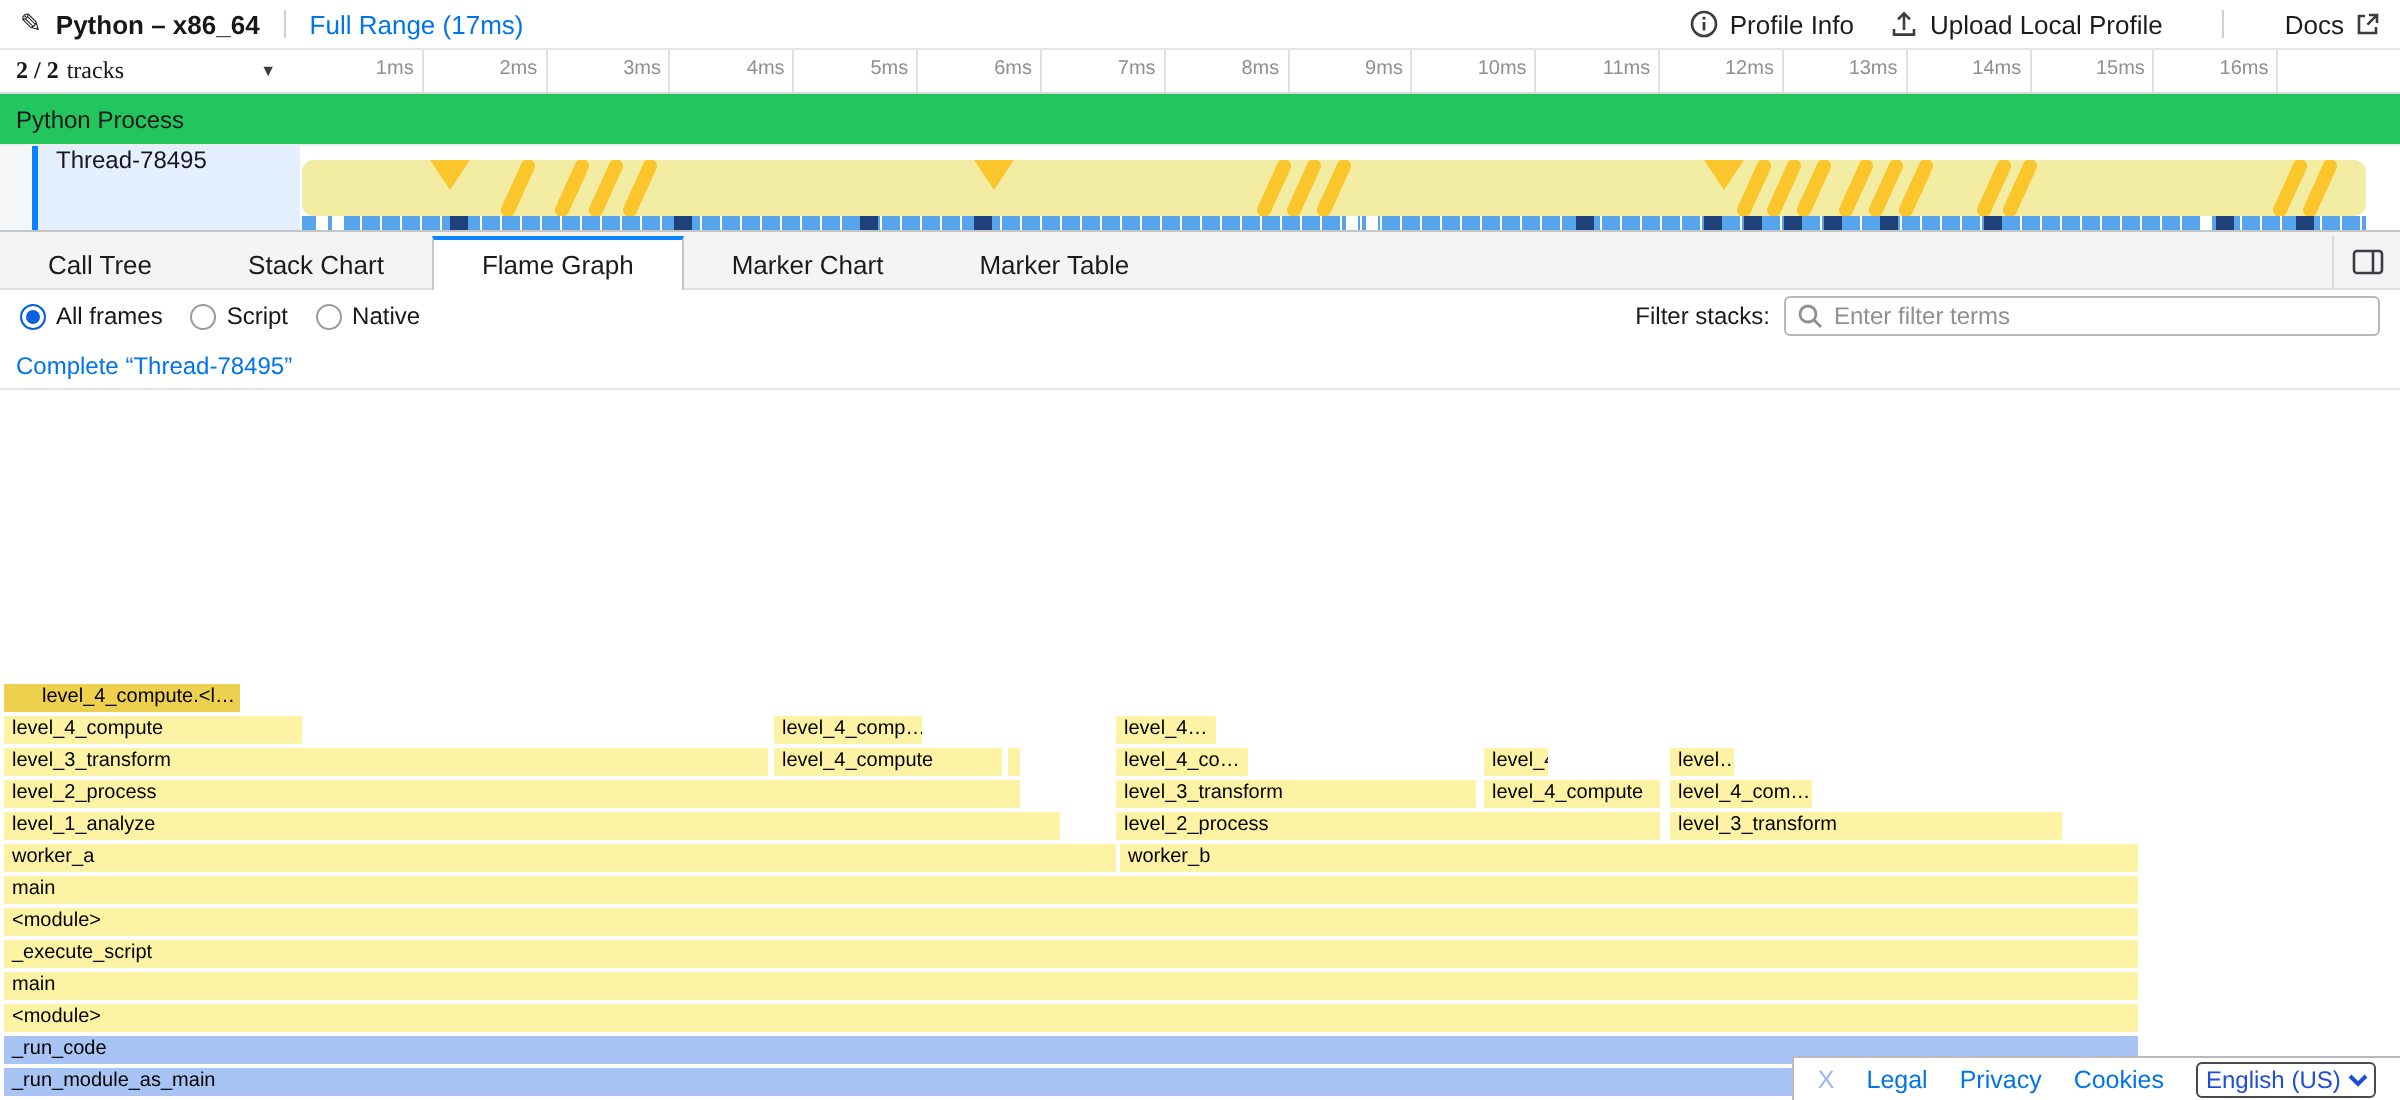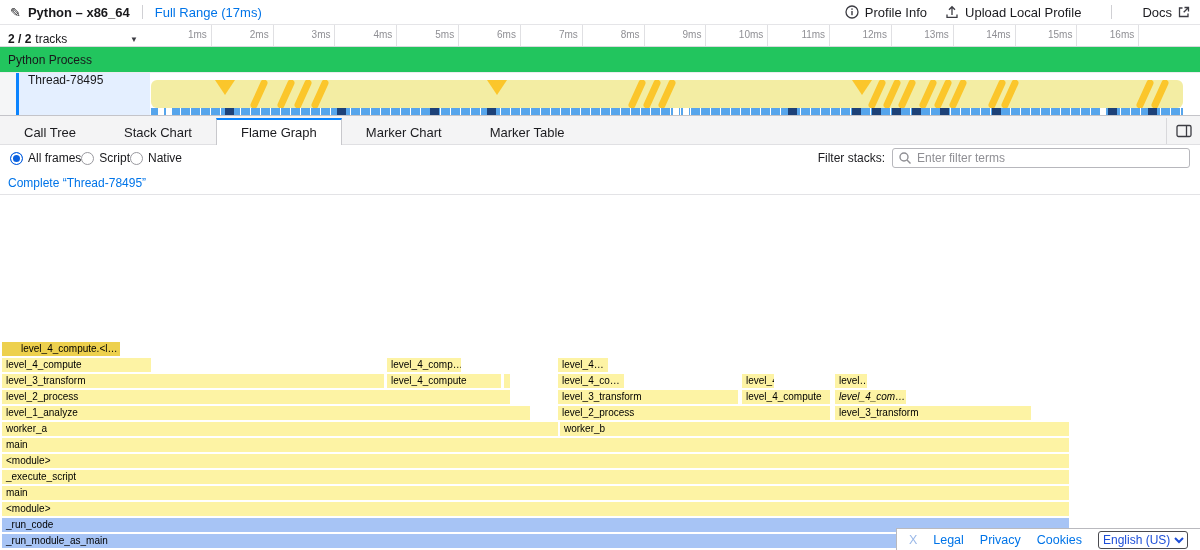--- a/index.html
+++ b/index.html
@@ -13,21 +13,21 @@
   .pencil { font-size:13px; margin-right:7px; }
   .profile-title { font-weight:bold; }
   .vsep { width:1px; height:14px; background:#d0d0d4; margin:0 12px; }
   .linkblue { color:#0074e8; text-decoration:none; cursor:pointer; }
   .topbar-right { margin-left:auto; display:flex; align-items:center; gap:18px; }
   .tb-item { display:flex; align-items:center; gap:6px; font-size:13px; color:#1b1b1f; cursor:pointer; }
   .icon-svg { display:inline-block; vertical-align:middle; }
 
   
   .timeline-head { height:22px; display:flex; border-bottom:1px solid #d9d9dd; background:#fff; }
-  .tracks-summary { width:150px; display:flex; align-items:flex-end; padding:0 8px; font-size:12px; }
+  .tracks-summary { width:150px; display:flex; align-items:center; padding:0 8px; font-size:12px;font-family:Liberation Serif, serif; }
   .tracks-summary b { font-weight:bold; margin-right:4px; }
   .tracks-dd { margin-left:auto; font-size:8px; color:#3c3c43; padding:2px 4px; cursor:pointer; }
   .ruler { flex:1; display:flex; cursor:col-resize; }
   .ruler-cell { flex:1; border-right:1px solid #e0e0e3; font-size:10px; color:#8f8f94;
                 text-align:right; padding:4px 4px 0 0; overflow:hidden; }
   .ruler-cell:last-child { border-right:none; }
 
   
   .track-process { height:26px; display:flex; align-items:center; padding:0 8px;
                    font-size:12px; background:#22c55e; border-bottom:1px solid #ececef; }
@@ -51,21 +51,21 @@
          color:#1b1b1f; cursor:pointer; border-top:2px solid transparent; }
   .tab.active { background:#fff; border-top:2px solid #0a84ff;
                 border-left:1px solid #c8c8cc; border-right:1px solid #c8c8cc;
                 margin-bottom:-1px; height:27px; }
   .tabbar-spacer { flex:1; }
   .panel-toggle { width:34px; height:26px; display:flex; align-items:center; justify-content:center;
                   border-left:1px solid #d8d8db; cursor:pointer; }
 
   
   .toolbar { height:26px; display:flex; align-items:center; padding:0 10px; background:#fff; font-size:12px; }
-  .radio-group { display:flex; align-items:center; }
+  .radio-group { display:flex; align-items:center; gap:14px; }
   .radio-item { display:flex; align-items:center; gap:5px; cursor:pointer; }
   .radio { width:13px; height:13px; border-radius:50%; background:#fff; border:1px solid #9a9aa0; }
   .radio.checked { border:1px solid #0a61e0; background:#0a61e0; box-shadow:inset 0 0 0 2px #fff; }
   .filter-zone { margin-left:auto; display:flex; align-items:center; gap:7px; }
   .filter-label { color:#1b1b1f; }
   .search-wrap { position:relative; }
   .search-wrap input { width:298px; height:20px; border:1px solid #b7b7bc; border-radius:3px;
                        padding:0 6px 0 24px; font-size:12px; color:#333;
                        font-family:"Liberation Sans",sans-serif; }
   .search-wrap input::placeholder { color:#8f8f94; }
@@ -265,21 +265,21 @@
     <div class="fbox" style="left: 558px; top: 163px; width: 50px;">level_4…</div>
     <div class="fbox" style="left: 2px; top: 179px; width: 382px;">level_3_transform</div>
     <div class="fbox" style="left: 387px; top: 179px; width: 114px;">level_4_compute</div>
     <div class="fbox" style="left: 504px; top: 179px; width: 6px;"></div>
     <div class="fbox" style="left: 558px; top: 179px; width: 66px;">level_4_co…</div>
     <div class="fbox" style="left: 742px; top: 179px; width: 32px;">level_4_c…</div>
     <div class="fbox" style="left: 835px; top: 179px; width: 32px;">level…</div>
     <div class="fbox" style="left: 2px; top: 195px; width: 508px;">level_2_process</div>
     <div class="fbox" style="left: 558px; top: 195px; width: 180px;">level_3_transform</div>
     <div class="fbox" style="left: 742px; top: 195px; width: 88px;">level_4_compute</div>
-    <div class="fbox" style="left: 835px; top: 195px; width: 71px; font-style: italic;">level_4_com…</div>
+    <div class="fbox" style="left: 835px; top: 195px; width: 71px;">level_4_com…</div>
     <div class="fbox" style="left: 2px; top: 211px; width: 528px;">level_1_analyze</div>
     <div class="fbox" style="left: 558px; top: 211px; width: 272px;">level_2_process</div>
     <div class="fbox" style="left: 835px; top: 211px; width: 196px;">level_3_transform</div>
     <div class="fbox" style="left: 2px; top: 227px; width: 556px;">worker_a</div>
     <div class="fbox" style="left: 560px; top: 227px; width: 509px;">worker_b</div>
     <div class="fbox" style="left: 2px; top: 243px; width: 1067px;">main</div>
     <div class="fbox" style="left: 2px; top: 259px; width: 1067px;">&lt;module&gt;</div>
     <div class="fbox" style="left: 2px; top: 275px; width: 1067px;">_execute_script</div>
     <div class="fbox" style="left: 2px; top: 291px; width: 1067px;">main</div>
     <div class="fbox" style="left: 2px; top: 307px; width: 1067px;">&lt;module&gt;</div>

